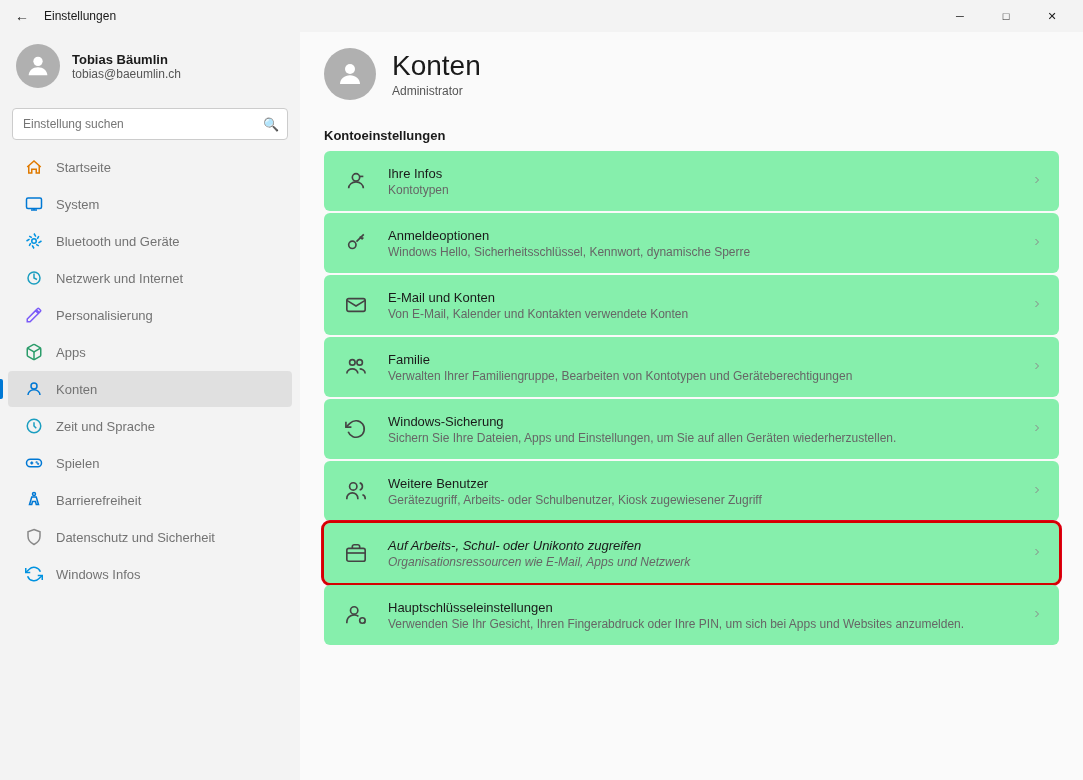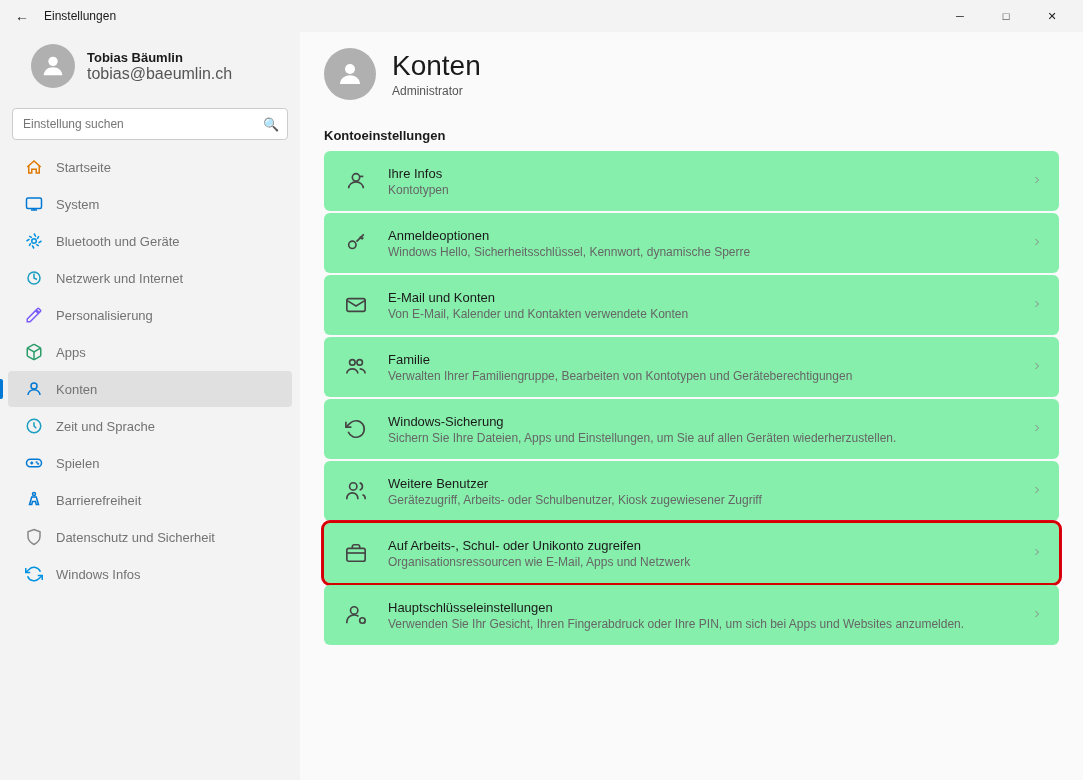--- a/index.html
+++ b/index.html
@@ -77,41 +77,41 @@
       display: flex;
       flex-direction: column;
       flex-shrink: 0;
       padding: 0 0 8px 0;
       overflow-y: auto;
     }
     .user-profile {
       display: flex;
       align-items: center;
       gap: 12px;
-      padding: 12px 16px 16px 31px;
+      padding: 12px 16px 16px 16px;
     }
     .avatar {
       width: 44px;
       height: 44px;
       border-radius: 50%;
       background: #b0b0b0;
       display: flex;
       align-items: center;
       justify-content: center;
       color: white;
       font-size: 22px;
       flex-shrink: 0;
     }
     .user-info-name {
       font-size: 13px;
       font-weight: 600;
       color: #1a1a1a;
     }
     .user-info-email {
-      font-size: 16px;
+      font-size: 12px;
       color: #555;
     }
     .search-box {
       margin: 4px 12px 8px 12px;
       position: relative;
     }
     .search-input {
       width: 100%;
       height: 32px;
       border-radius: 4px;
@@ -217,20 +217,21 @@
       align-items: center;
       padding: 12px 16px;
       cursor: pointer;
       gap: 16px;
       min-height: 60px;
       position: relative;
     }
     .settings-item.highlighted {
       outline: 2px solid #e0001a;
       outline-offset: 1px;
+      font-style: italic;
     }
     .settings-item-icon {
       width: 32px;
       height: 32px;
       display: flex;
       align-items: center;
       justify-content: center;
       flex-shrink: 0;
       font-size: 18px;
       color: #444;

